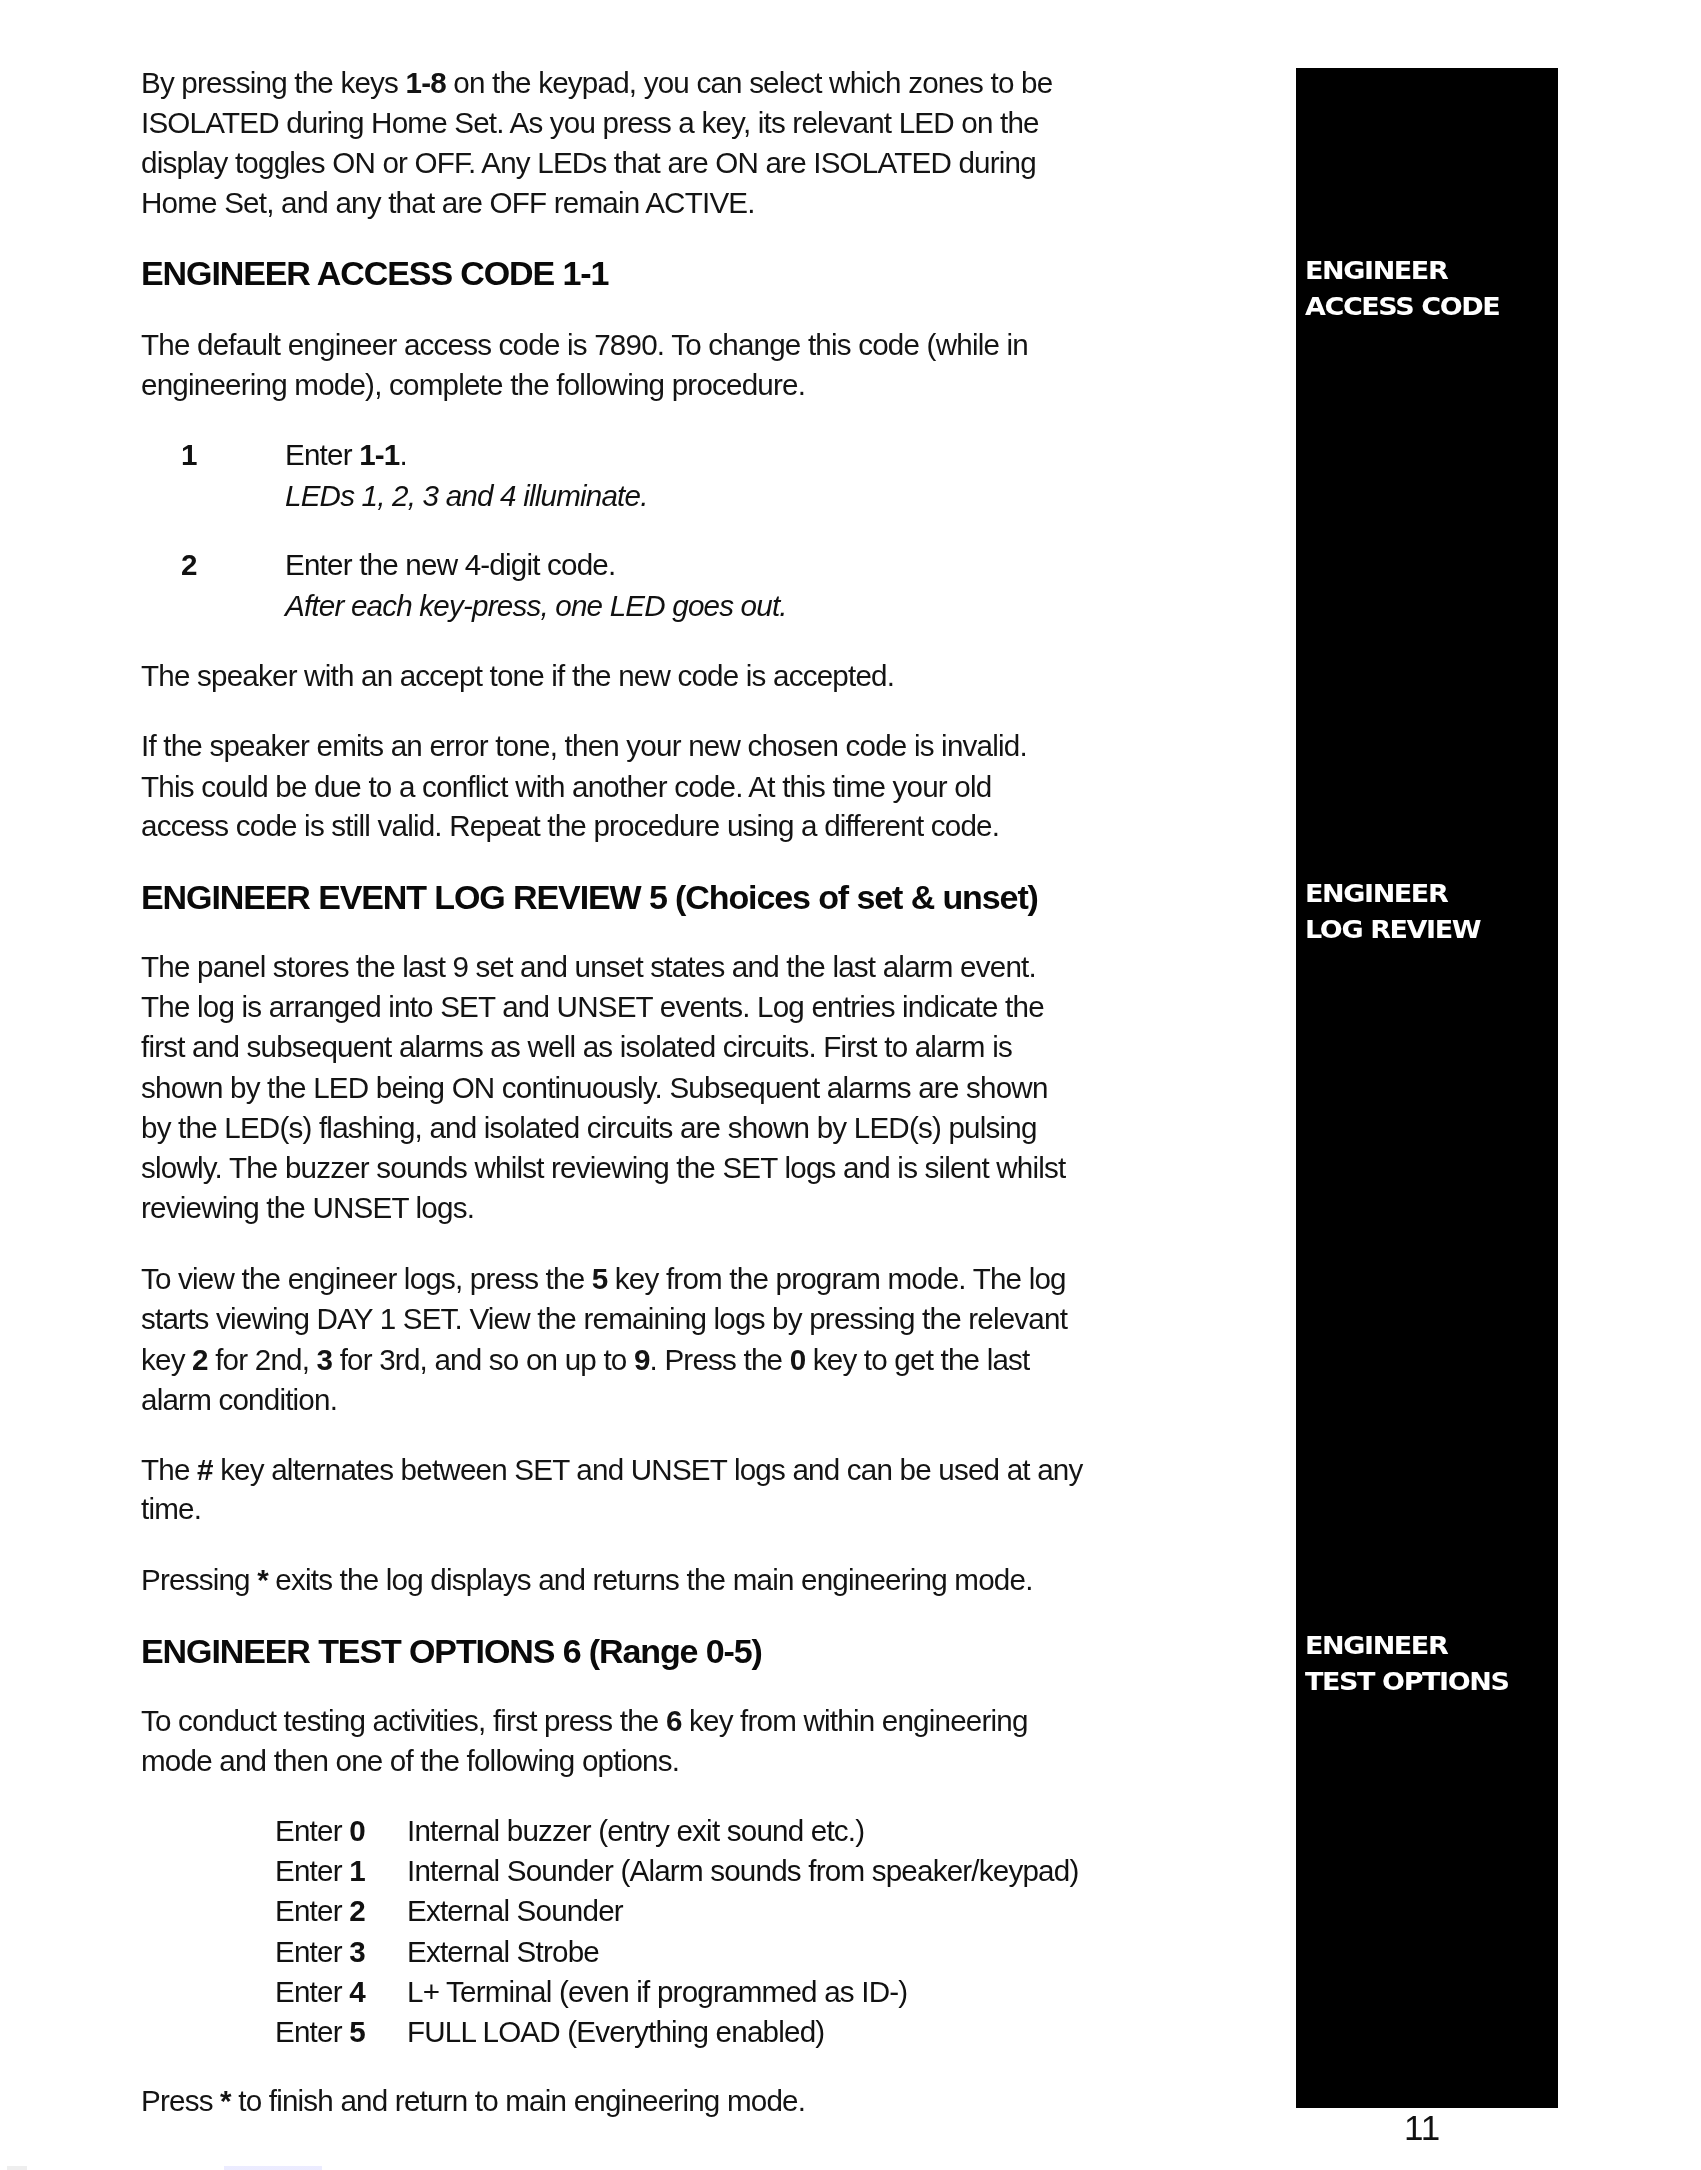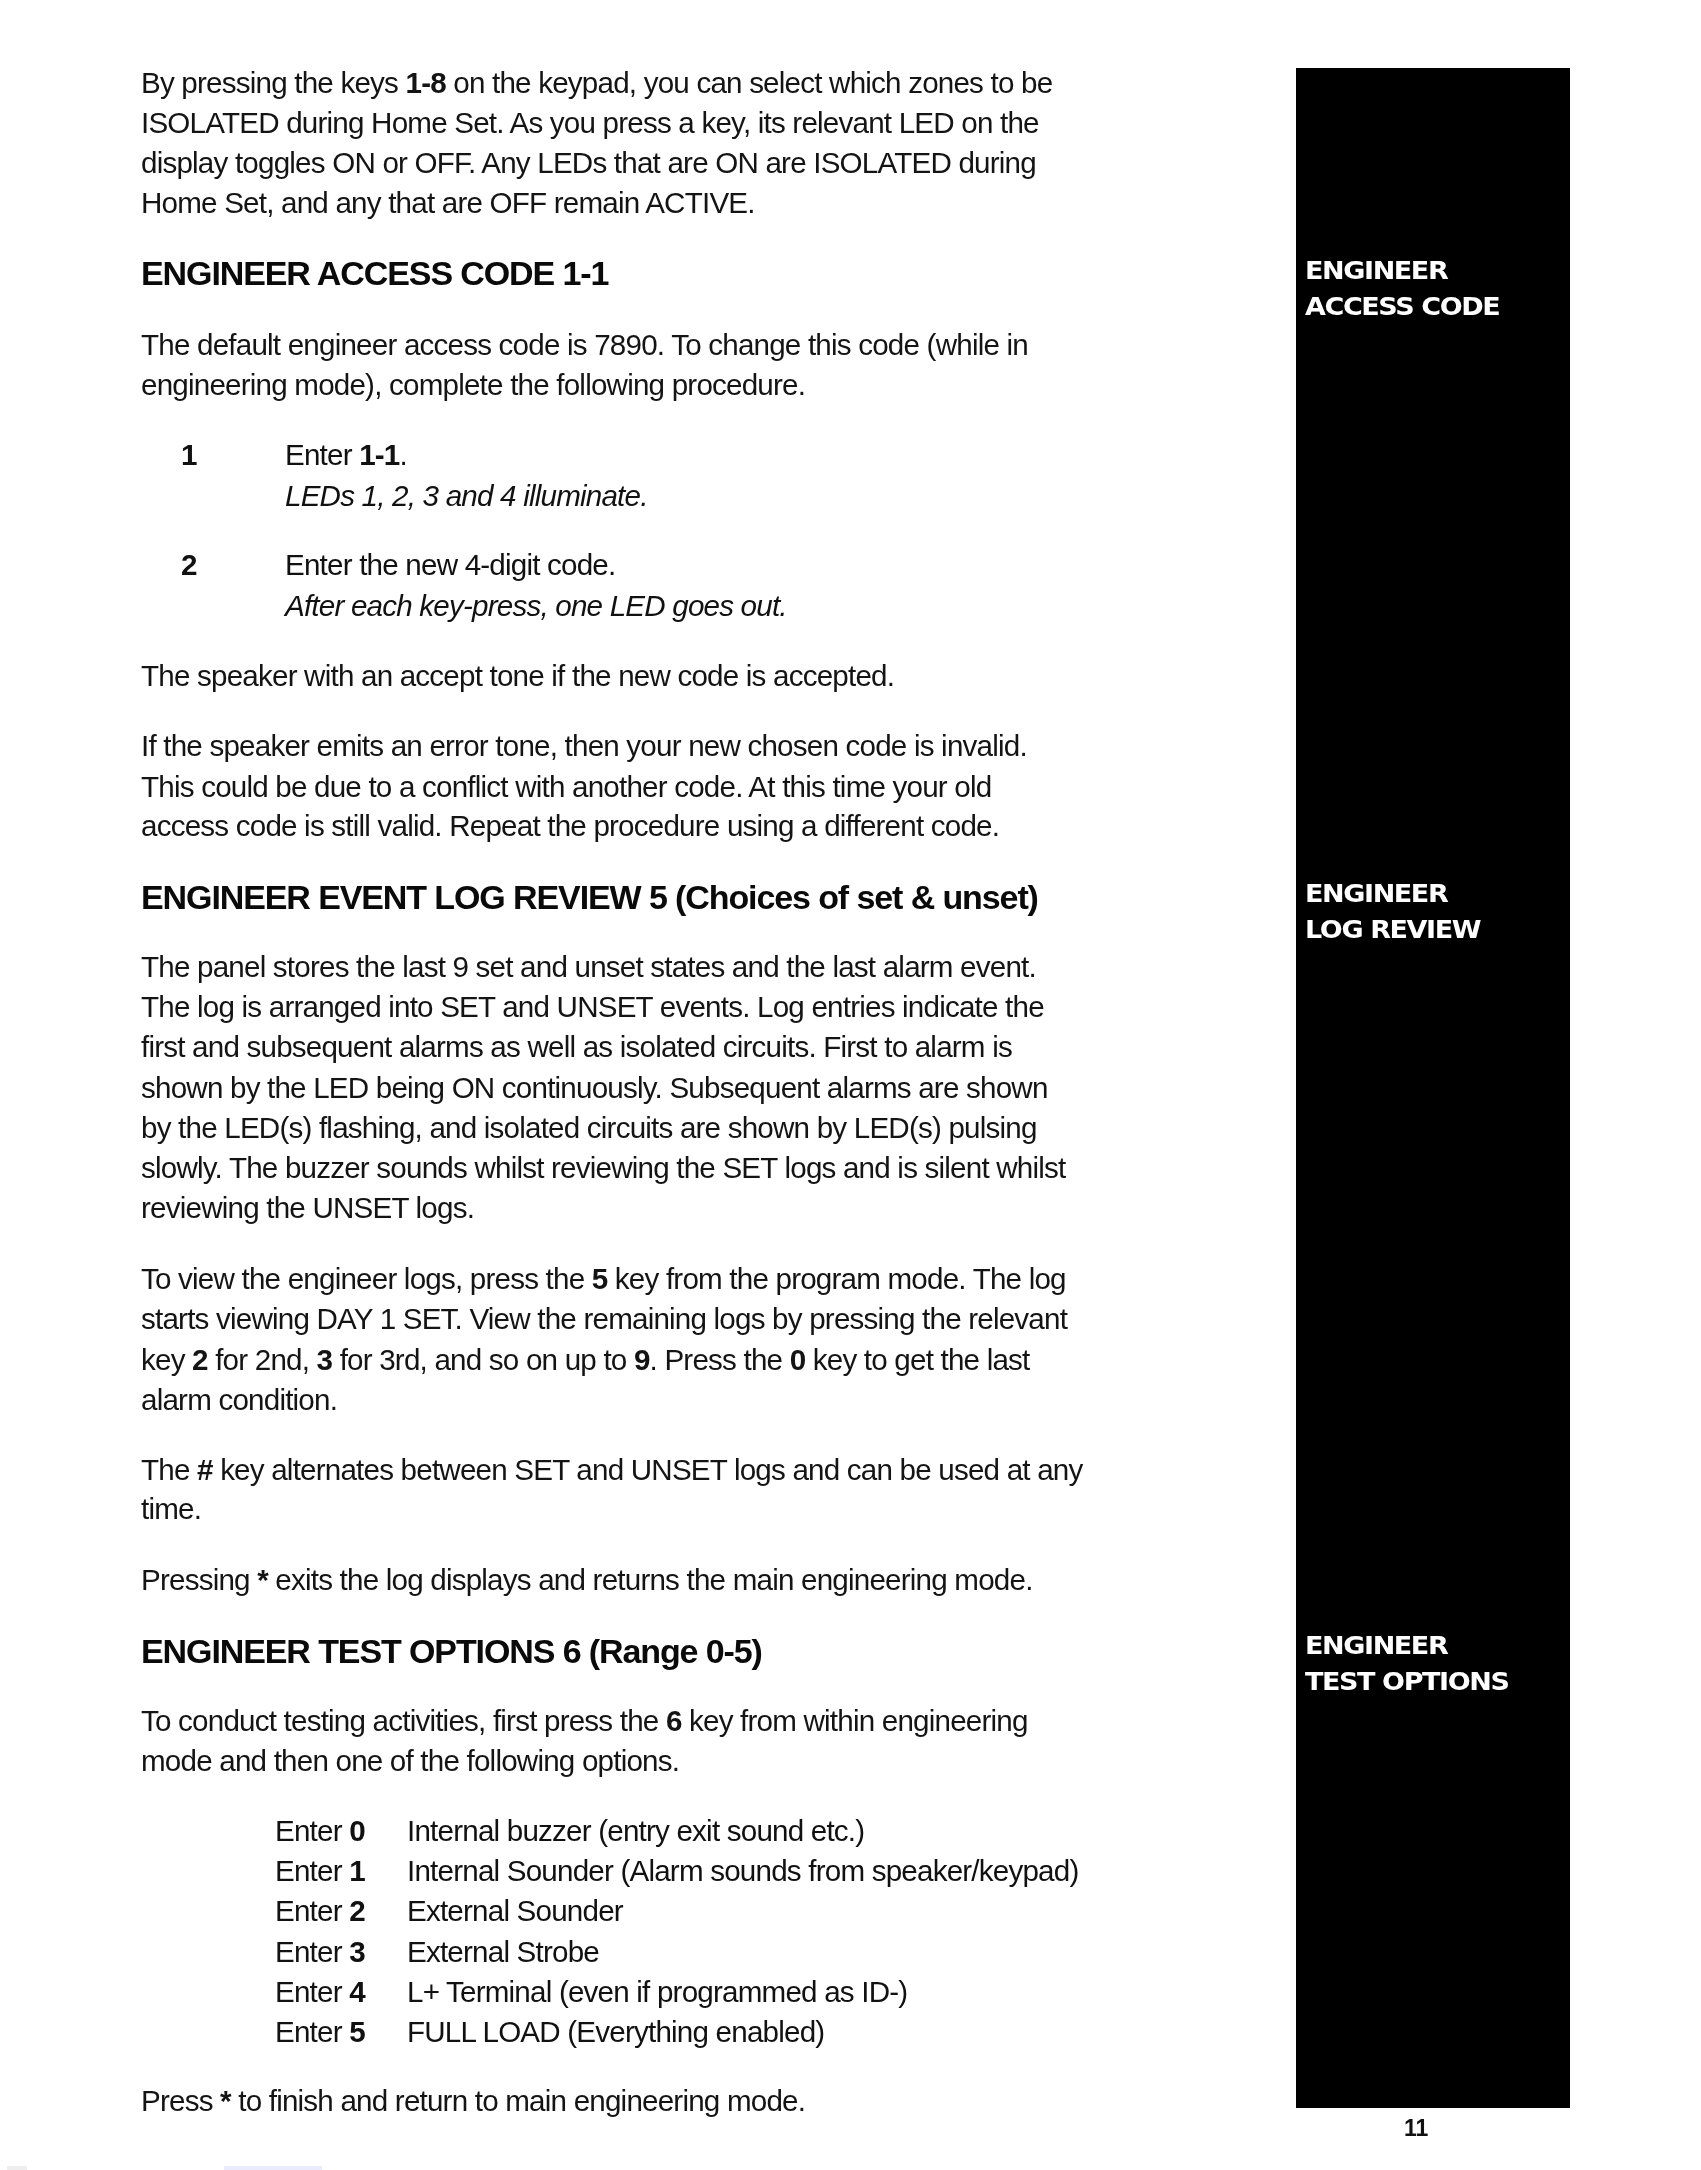--- a/index.html
+++ b/index.html
@@ -13,25 +13,25 @@
        white-space: nowrap; letter-spacing: -1.1px; color: #0a0a0a; line-height: 40px; }
   .it { font-style: italic; }
   .num { position: absolute; left: 181px; font-weight: bold; font-size: 29.6px; line-height: 40px; }
   .step-text { position: absolute; left: 241px; font-size: 29.6px; line-height: 40px;
                white-space: nowrap; letter-spacing: -0.8px; margin-left: 44px; }
   .opt-key { position: absolute; left: 275px; font-size: 29.6px; line-height: 40px;
              white-space: nowrap; letter-spacing: -0.8px; }
   .opt-desc { position: absolute; left: 407px; font-size: 29.6px; line-height: 40px;
               white-space: nowrap; letter-spacing: -0.8px; text-align: center; }
   .sidebar { position: absolute; left: 1296px; top: 68px; width: 262px; height: 2040px;
-             background: #000; padding-left: 12px; }
+             background: #000; }
   .side-label { position: absolute; left: 9px; color: #fff; font-family: "DejaVu Sans", sans-serif;
                 font-weight: bold; font-size: 25px; line-height: 36px; letter-spacing: -1.3px;
                 white-space: nowrap; transform: scaleX(1.08); transform-origin: left center; }
-  .page-num { position: absolute; left: 1404px; top: 2110px; font-size: 23px; font-weight: bold;
+  .page-num { position: absolute; left: 1404px; top: 2110px; font-size: 35px; font-weight: normal;
               line-height: 36px; color: #111; }
   .bottom-strip { position: absolute; left: 0; top: 2166px; width: 1702px; height: 5.4px;
                   background: linear-gradient(to right, transparent 0, transparent 7.2px,
                   #ddd 7.2px, #ddd 27px, transparent 27px, transparent 224px, #d8d8ff 224px,
                   #d8d8ff 322px, transparent 322px); opacity: 0.5; }
 </style>
 </head>
 <body>
 
 <div class="page">

